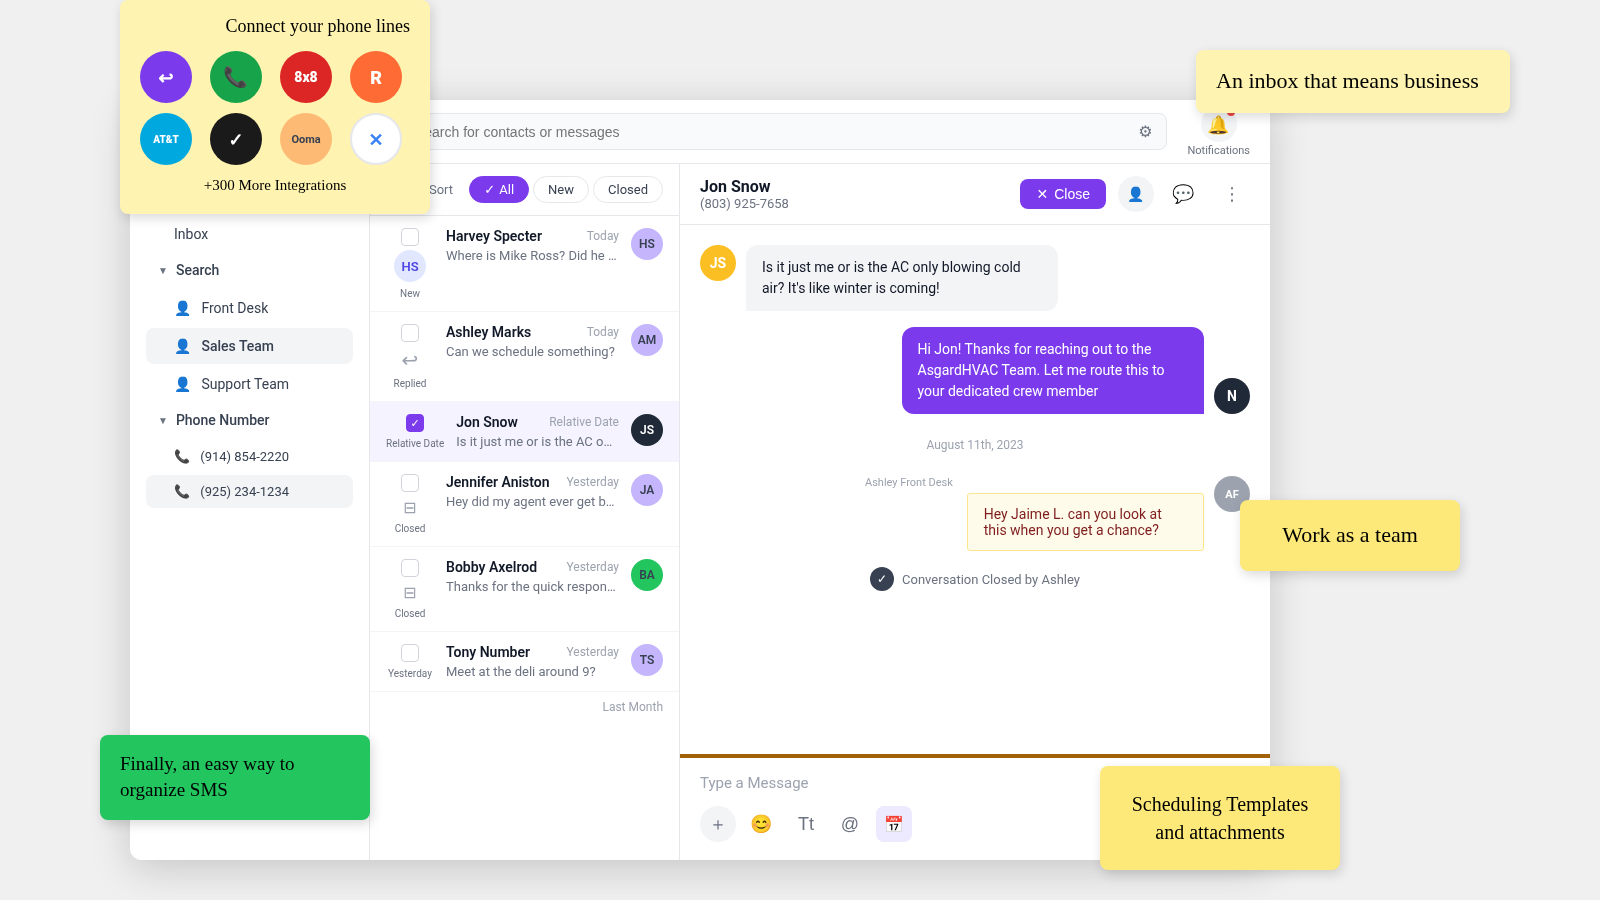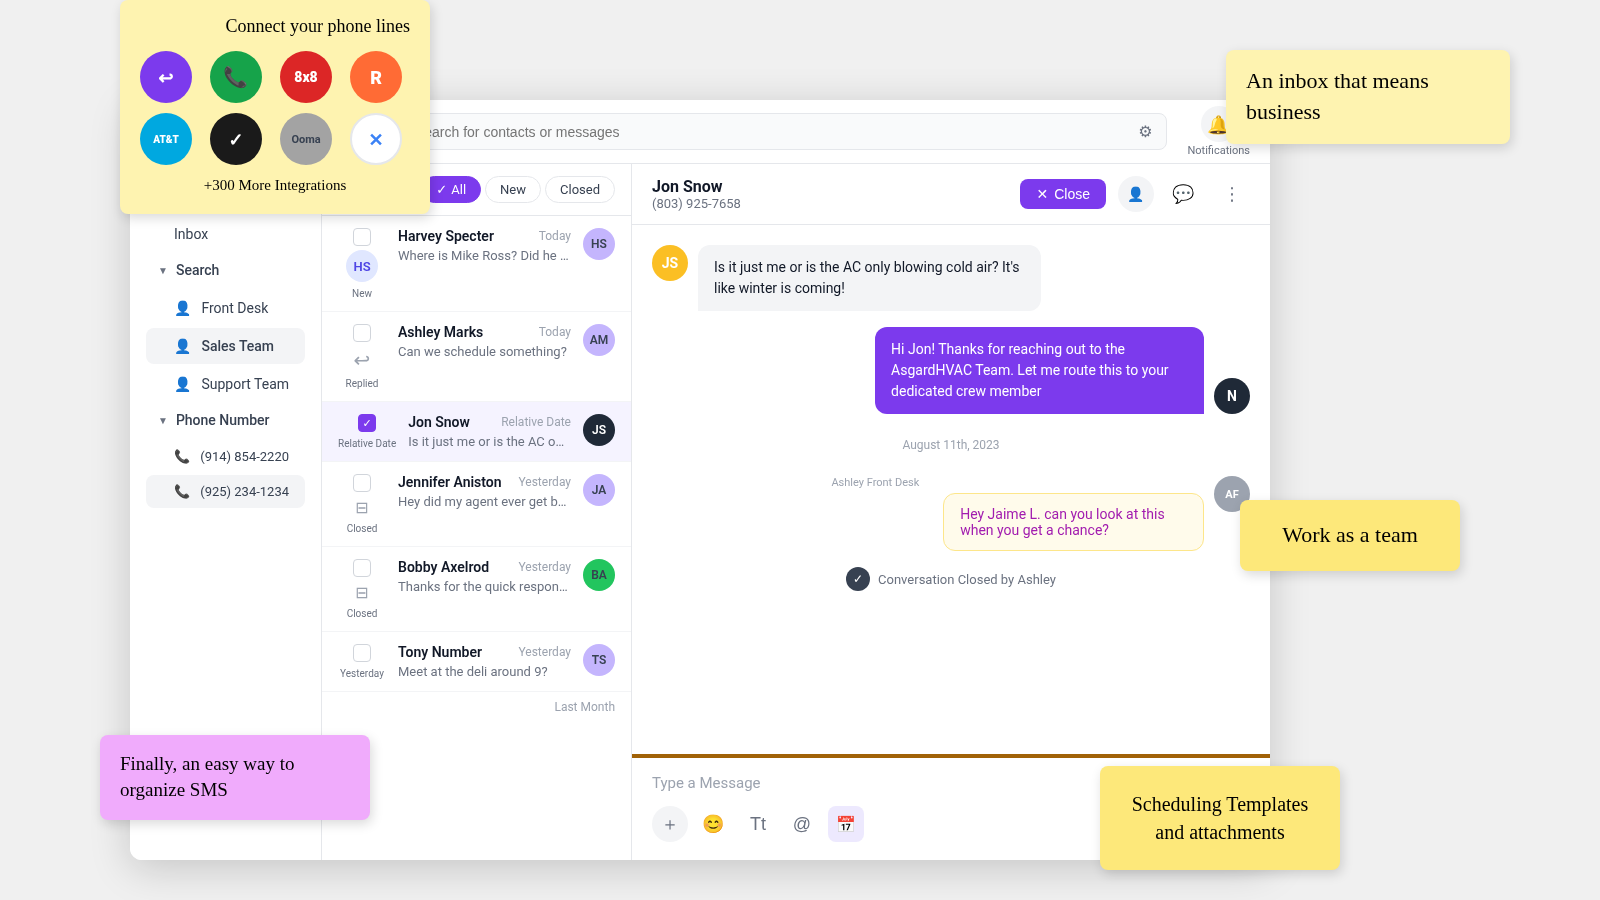--- a/index.html
+++ b/index.html
@@ -20,38 +20,38 @@
       padding: 16px 20px;
       font-family: 'Comic Sans MS', 'Chalkboard SE', cursive;
       font-size: 18px;
       line-height: 1.4;
       z-index: 10;
       box-shadow: 2px 4px 12px rgba(0,0,0,0.15);
     }
 
     .sticky-note-top-right {
       top: 50px; right: 90px;
-      width: 284px;
+      width: 314px;
       background: #fef3b0;
       font-size: 22px;
     }
 
     .sticky-note-work {
       top: 500px; right: 140px;
       width: 220px;
       background: #fde87a;
       font-size: 22px;
       text-align: center;
       padding: 20px 24px;
     }
 
     .sticky-note-bottom-left {
       bottom: 80px; left: 100px;
       width: 270px;
-      background: #f0abfc;
+      background: #22c55e;
       font-size: 19px;
     }
 
     .sticky-note-scheduling {
       bottom: 30px; right: 260px;
       width: 240px;
       background: #fde87a;
       font-size: 20px;
       text-align: center;
       padding: 24px 20px;
@@ -215,21 +215,21 @@
       width: 8px;
       height: 8px;
       background: #ef4444;
       border-radius: 50%;
     }
 
     .notif-label { font-size: 11px; color: #6b7280; }
 
     
     .sidebar {
-      width: 192px;
+      width: 240px;
       background: white;
       border-right: 1px solid #e5e7eb;
       padding: 80px 0 0;
       flex-shrink: 0;
     }
 
     .sidebar-section {
       padding: 0 16px;
     }
 
@@ -564,24 +564,24 @@
     .date-divider {
       text-align: center;
       font-size: 12px;
       color: #9ca3af;
       margin: 8px 0;
     }
 
     .internal-note {
       background: #fffbeb;
       border: 1px solid #fde68a;
-      border-radius: 12px;
+      border-radius: 3px;
       padding: 12px 16px;
       font-size: 14px;
-      color: #a21caf;
+      color: #7f1d1d;
       max-width: 70%;
       margin-left: auto;
     }
 
     .note-author {
       font-size: 11px;
       color: #9ca3af;
       margin-bottom: 4px;
     }
 
@@ -676,21 +676,21 @@
 
 <div class="integrations-panel">
   <div class="title">Connect your phone lines</div>
   <div class="logo-grid">
     <div class="logo-item logo-dialpad">↩</div>
     <div class="logo-item logo-google" style="background:#16a34a; font-size:20px;">📞</div>
     <div class="logo-item logo-8x8">8x8</div>
     <div class="logo-item logo-ringcentral" style="background:#ff6b35; font-size:18px; font-weight:900;">R</div>
     <div class="logo-item logo-att" style="background:#00a8e0; color:white; font-size:10px; border:none;">AT&amp;T</div>
     <div class="logo-item logo-verizon" style="background:#1a1a1a; font-size:18px;">✓</div>
-    <div class="logo-item logo-ooma" style="background:#a3a3a3; color:#374151; font-size:11px;">Ooma</div>
+    <div class="logo-item logo-ooma" style="background:#fdba74; color:#374151; font-size:11px;">Ooma</div>
     <div class="logo-item logo-x" style="background:white; color:#3b82f6; font-size:18px; border:2px solid #e5e7eb;">✕</div>
   </div>
   <div class="integrations-more">+300 More Integrations</div>
 </div>
 
 <div class="sticky-note sticky-note-top-right">
   <span>An inbox that means business</span>
 </div>
 
 <div class="sticky-note sticky-note-work">

